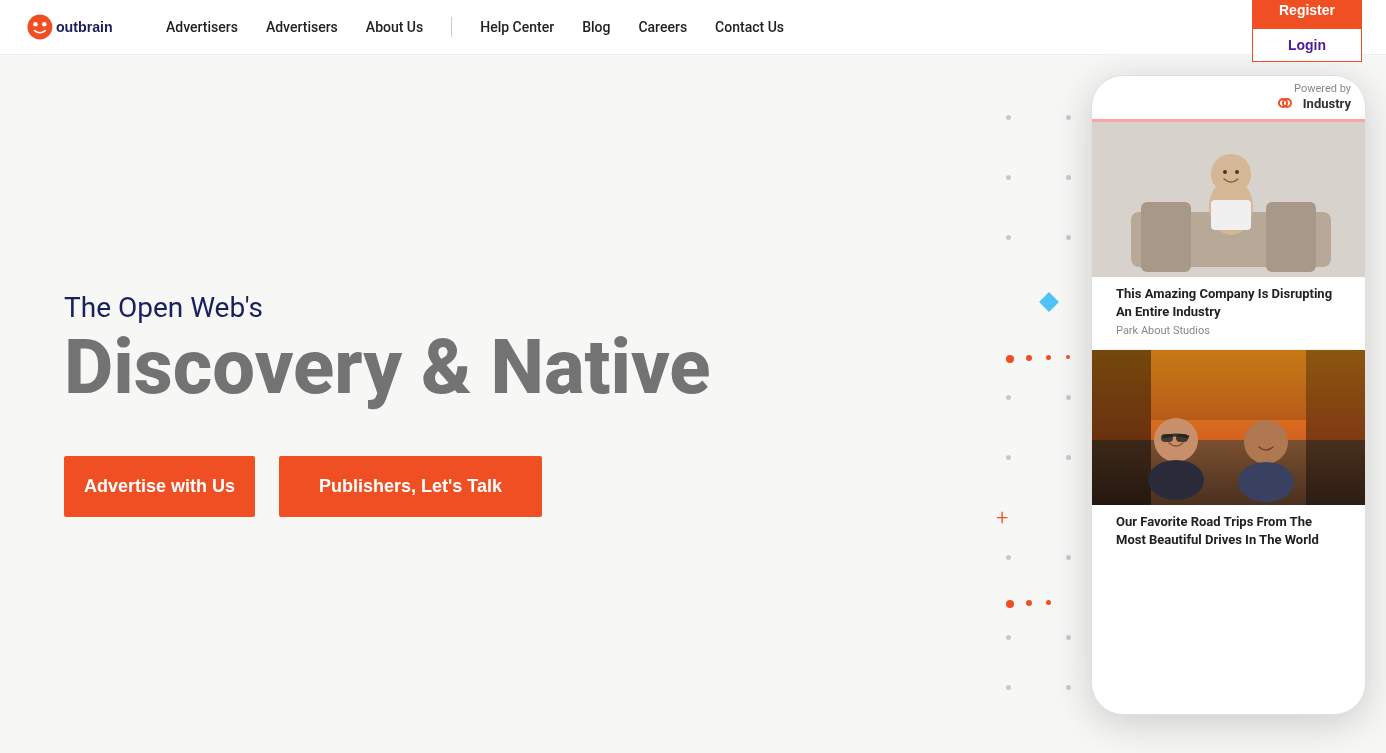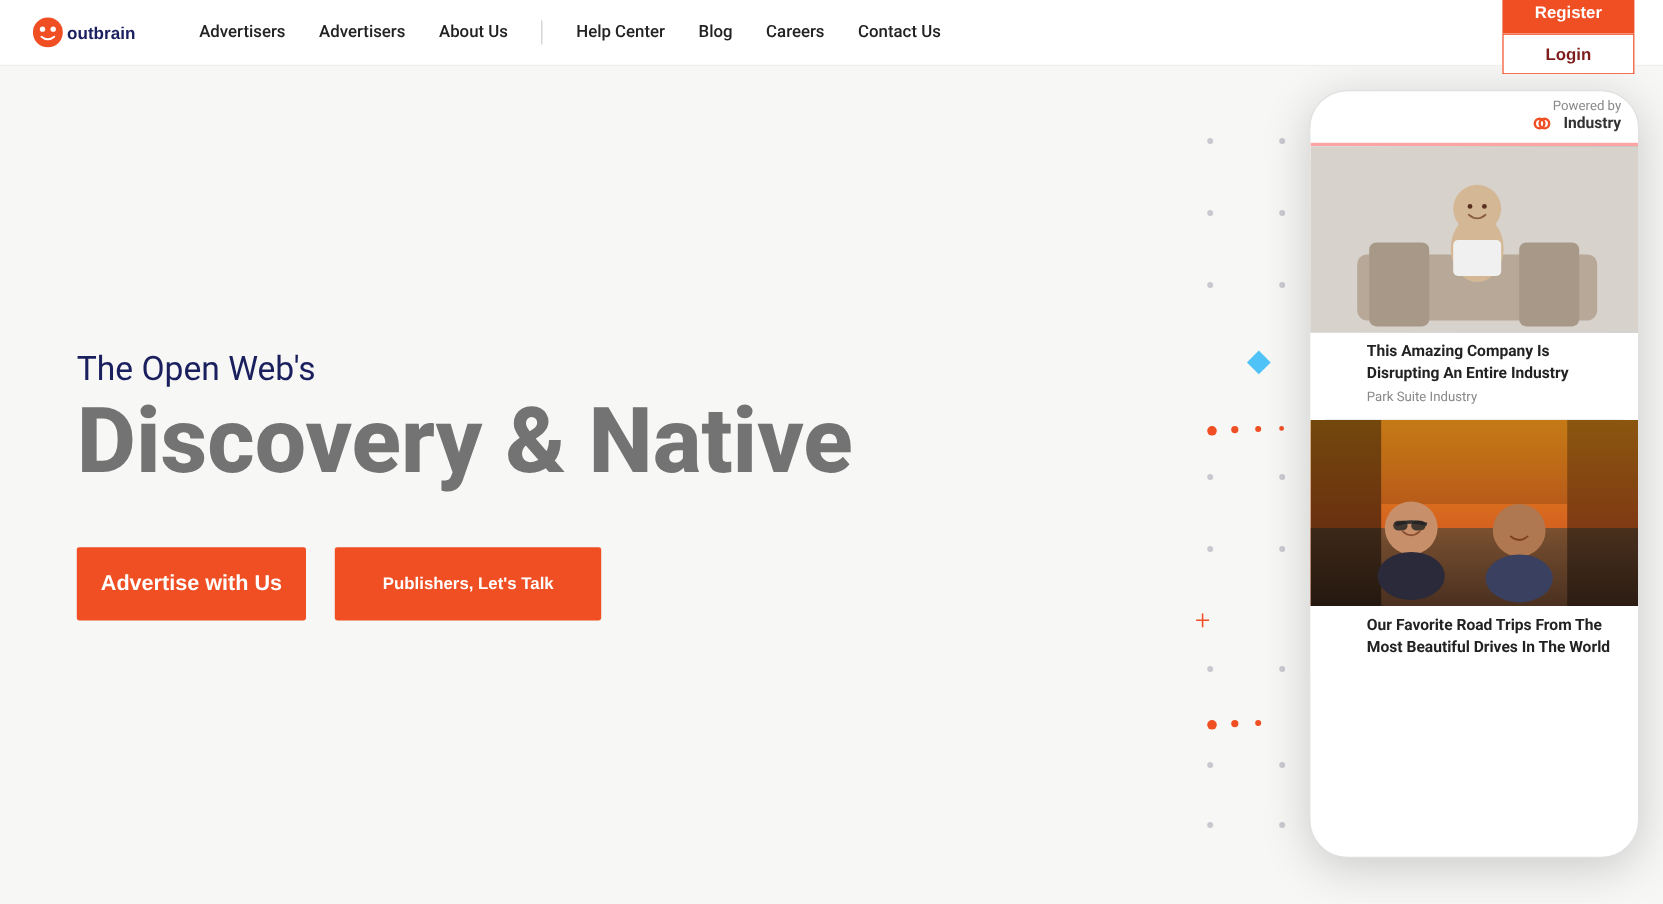--- a/index.html
+++ b/index.html
@@ -18,21 +18,21 @@
       color: #222; font-size: 14px; font-weight: 500; text-decoration: none;
       cursor: pointer;
     }
     .nav-divider { width: 1px; height: 20px; background: #ccc; }
     .nav-actions { display: flex; flex-direction: column; align-items: stretch; gap: 0; margin-left: auto; width: 110px; }
     .btn-register {
       background: #f04e23; color: #fff; border: none; padding: 10px 16px;
       font-size: 14px; font-weight: 600; cursor: pointer; width: 110px;
     }
     .btn-login {
-      background: #fff; color: #7f1d1d; border: 1px solid #f04e23;
+      background: #fff; color: #4c1d95; border: 1px solid #f04e23;
       padding: 8px 16px; font-size: 14px; font-weight: 600; cursor: pointer;
       width: 110px;
     }
 
     
     .hero {
       padding-top: 55px; min-height: 753px; background: #f7f7f5;
       display: flex; align-items: center; position: relative; overflow: hidden;
     }
     .hero-content { padding-left: 64px; max-width: 860px; z-index: 2; }
@@ -44,21 +44,21 @@
       margin-bottom: 48px;
     }
     .hero-buttons { display: flex; gap: 24px; }
     .btn-advertise {
       background: #f04e23; color: #fff; border: none;
       padding: 20px 20px; font-size: 18px; font-weight: 600;
       cursor: pointer; border-radius: 2px;
     }
     .btn-publishers {
       background: #f04e23; color: #fff; border: none;
-      padding: 20px 40px; font-size: 14px; font-weight: 600;
+      padding: 20px 40px; font-size: 18px; font-weight: 600;
       cursor: pointer; border-radius: 2px;
     }
 
     
     .hero-visual {
       position: absolute; right: 0; top: 55px; width: 400px; height: 698px;
       pointer-events: none;
     }
     .dot {
       position: absolute; width: 5px; height: 5px;
@@ -94,21 +94,21 @@
     .phone-card-img-1 {
       background: linear-gradient(135deg, #d4d0cc 0%, #b0a8a0 50%, #8890a0 100%);
       width: 100%; height: 155px;
       position: relative; overflow: hidden;
     }
     .phone-card-img-2 {
       background: linear-gradient(135deg, #e8a060 0%, #d4703a 40%, #c08040 100%);
       width: 100%; height: 155px;
       position: relative; overflow: hidden;
     }
-    .phone-card-text { padding: 8px 12px 12px; margin-left: 35px; }
+    .phone-card-text { padding: 8px 24px 12px; }
     .phone-card-title { font-size: 13px; font-weight: 700; color: #222; line-height: 1.35; margin-bottom: 4px; }
     .phone-card-source { font-size: 11px; color: #888; }
     .phone-divider { height: 1px; background: #f0f0f0; margin: 0 12px; }
 
     
     .status-icons { display: flex; align-items: center; gap: 3px; }
     .signal-bar { width: 3px; background: #222; border-radius: 1px; display: inline-block; }
     .battery-icon {
       width: 20px; height: 10px; border: 1.5px solid #222; border-radius: 2px;
       position: relative; display: inline-flex; align-items: center;
@@ -240,21 +240,21 @@
           <rect x="120" y="78" width="40" height="30" rx="4" fill="#f0f0f0"></rect>
 
           <path d="M133 57 Q140 63 147 57" stroke="#8b6040" stroke-width="1.5" fill="none" stroke-linecap="round"></path>
 
           <circle cx="134" cy="50" r="2" fill="#5a3020"></circle>
           <circle cx="146" cy="50" r="2" fill="#5a3020"></circle>
         </svg>
       </div>
       <div class="phone-card-text">
         <div class="phone-card-title">This Amazing Company Is Disrupting An Entire Industry</div>
-        <div class="phone-card-source">Park Suite Industry</div>
+        <div class="phone-card-source">Park About Studios</div>
       </div>
     </div>
 
     <div class="phone-divider"></div>
 
     <div class="phone-card">
       <div class="phone-card-img-2">
         
         <svg width="100%" height="155" viewBox="0 0 275 155" preserveAspectRatio="xMidYMid slice">
 

